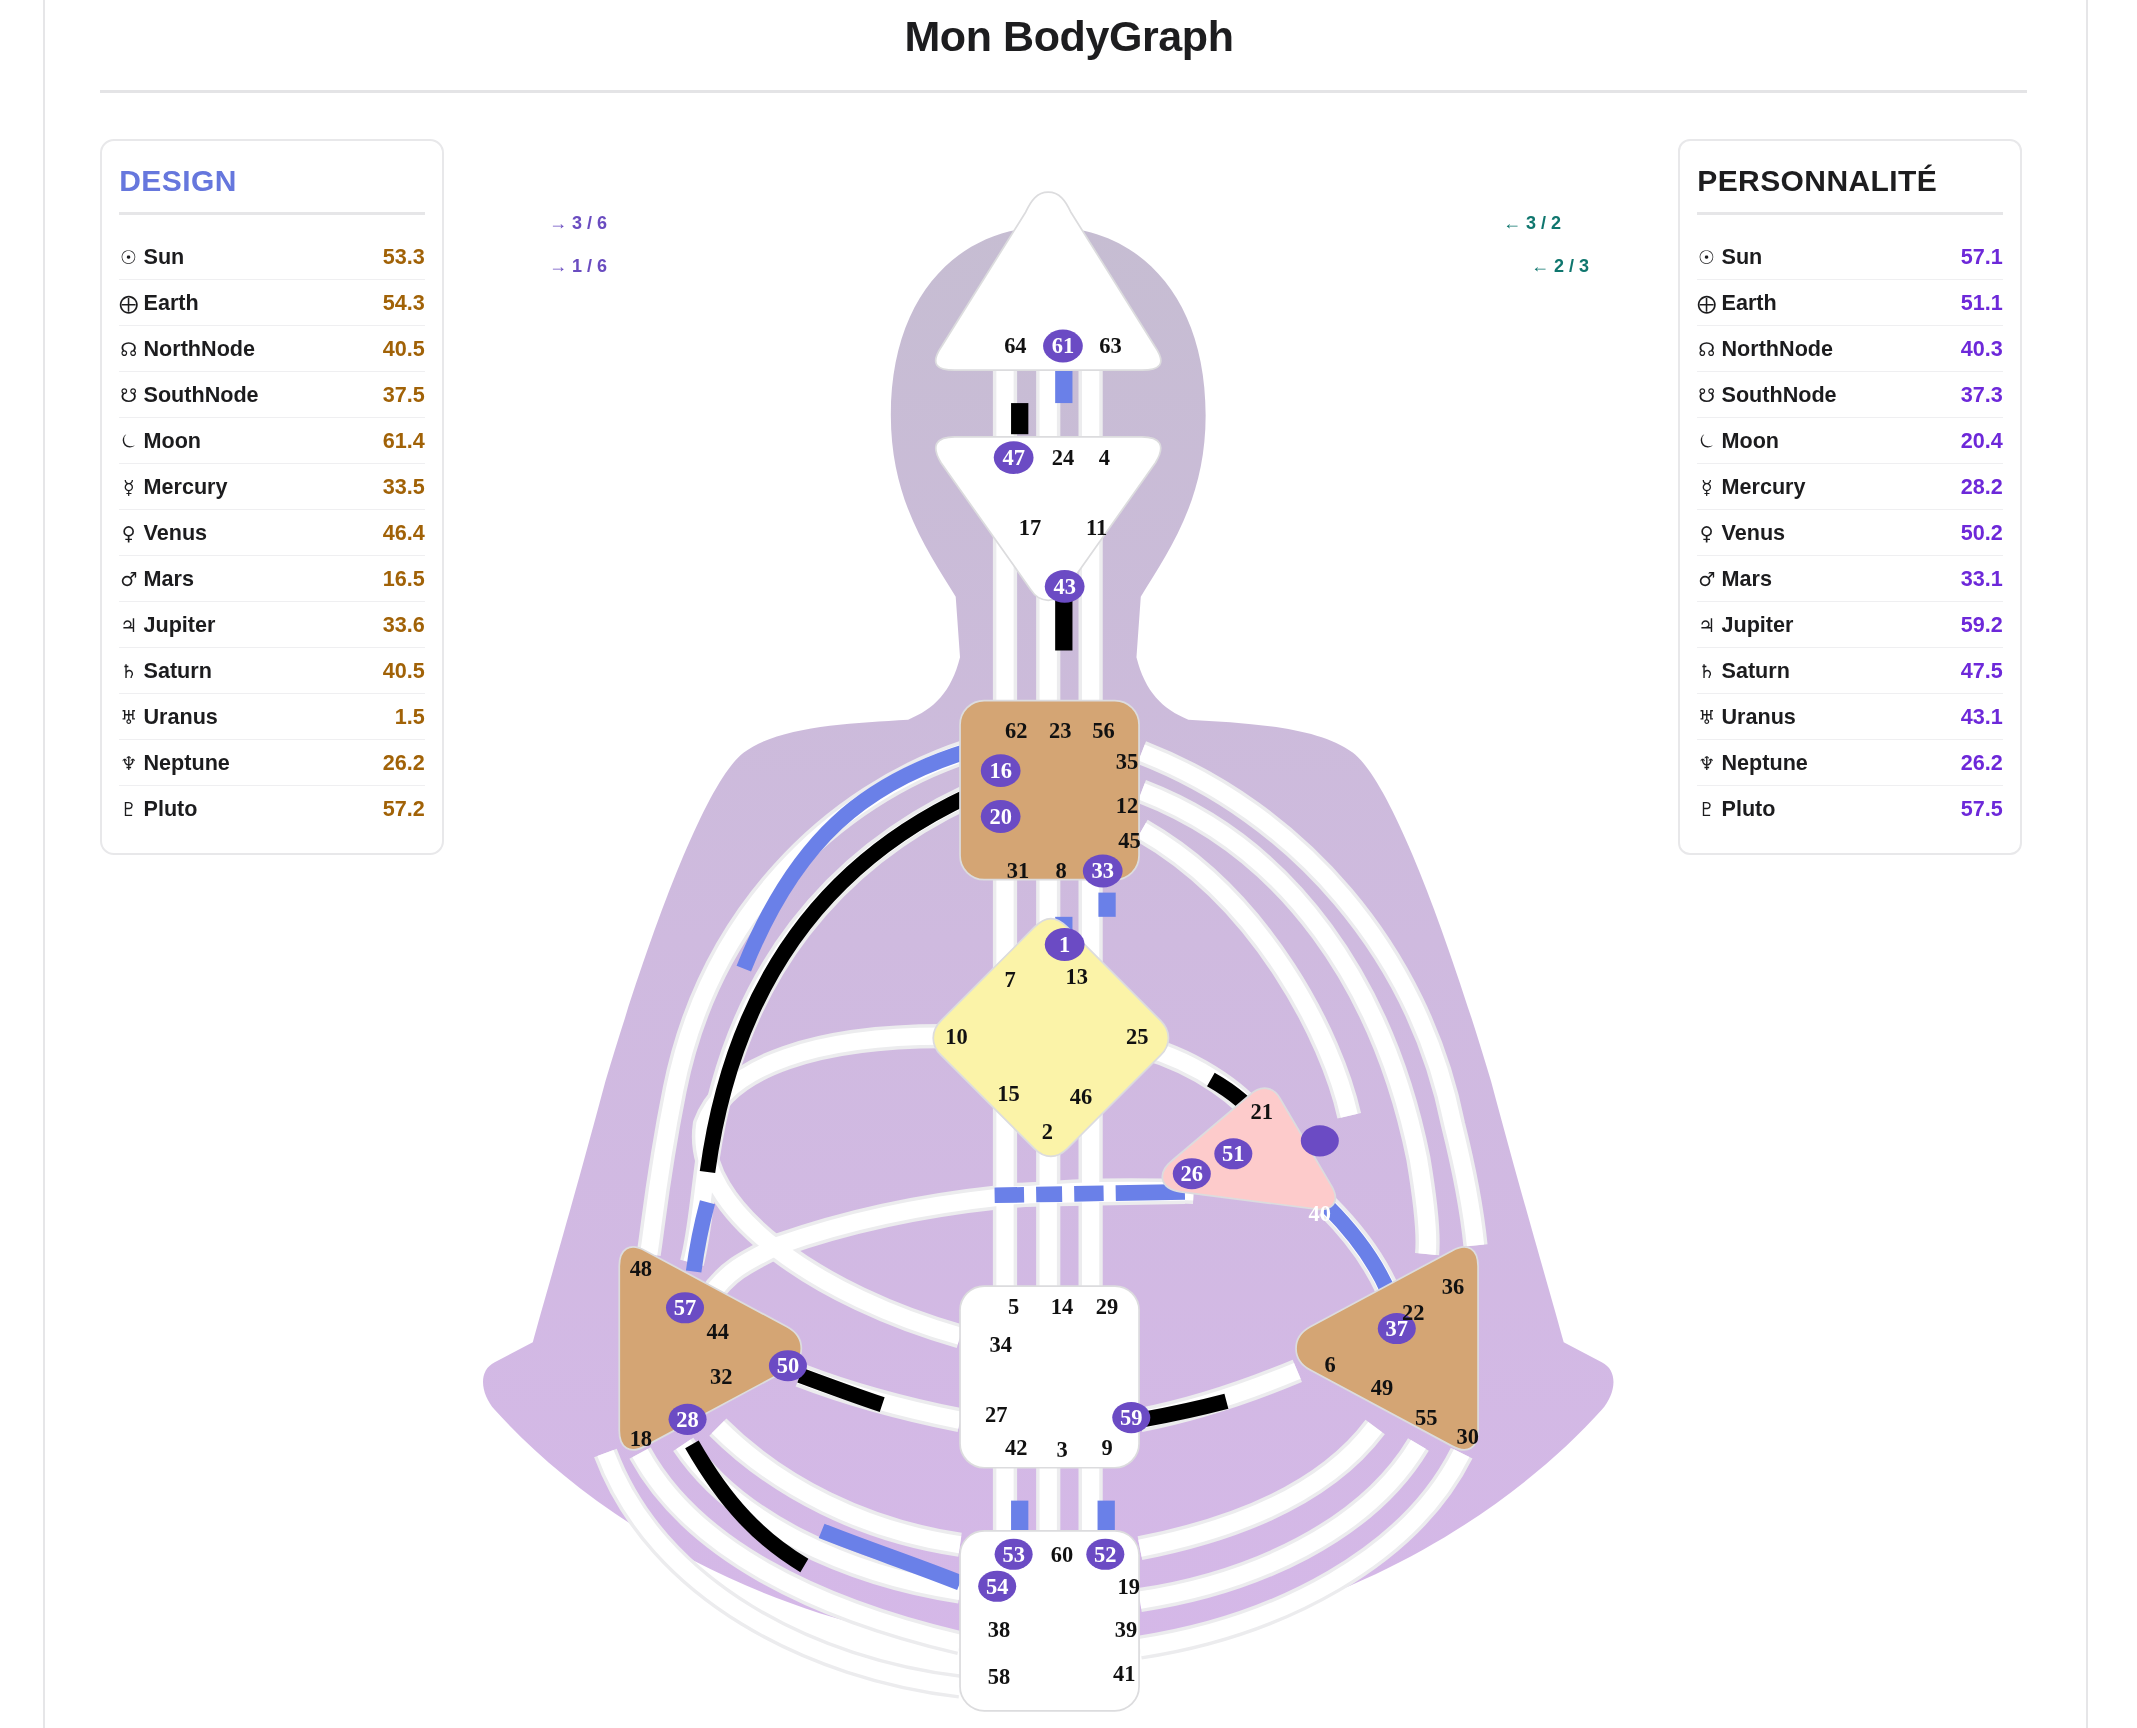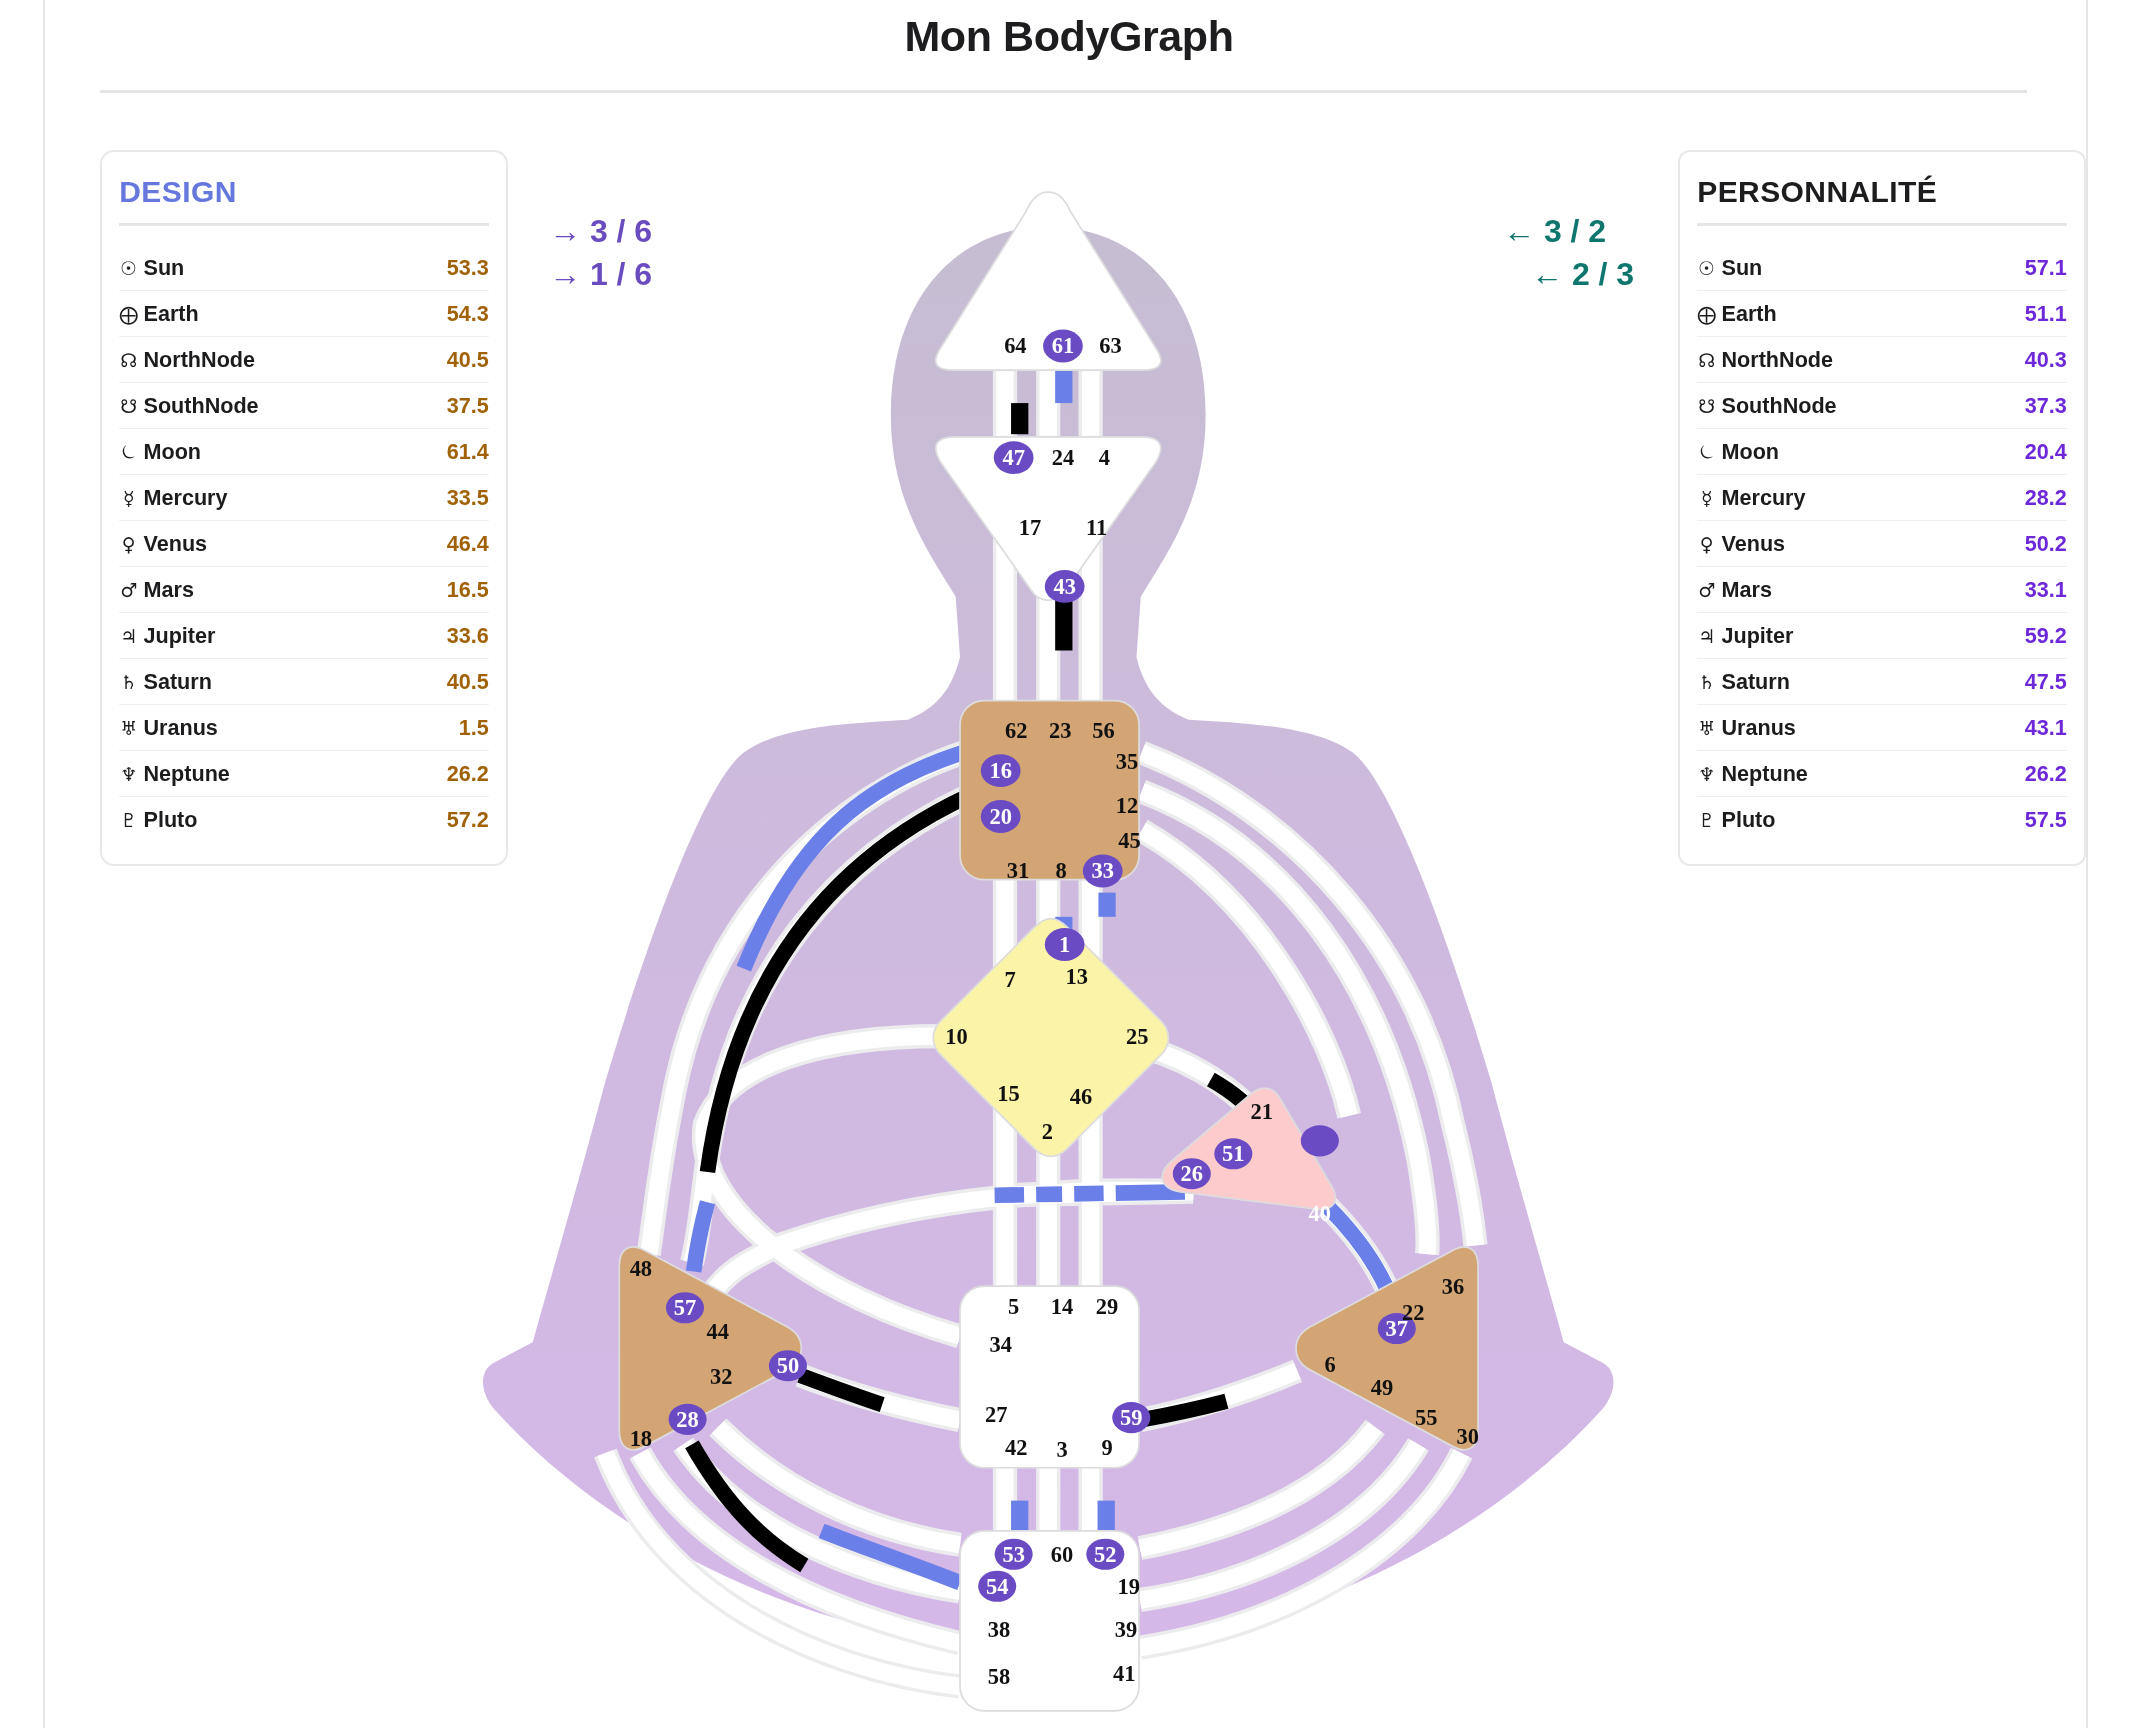--- a/index.html
+++ b/index.html
@@ -1,34 +1,34 @@
 <!DOCTYPE html>
 <html style="font-size:14px"><head>
 <meta charset="utf-8">
 <style>
   html,body{margin:0;padding:0;background:#fff;}
   body{width:2138px;height:1729px;position:relative;overflow:hidden;font-family:"Liberation Sans","DejaVu Sans",sans-serif;color:#1c1c1e;}
   .frame{position:absolute;left:43px;top:-3.5px;width:2041px;height:1738px;border-left:2.6px solid #e6e6e8;border-right:2.6px solid #e6e6e8;}
   .title{position:absolute;left:0;width:2138px;top:12px;text-align:center;font-size:43px;font-weight:700;letter-spacing:-0.4px;color:#1d1d1f;}
   .rule{position:absolute;left:100px;width:1927px;top:90px;height:2.6px;background:#e4e4e6;}
-  .panel{position:absolute;top:150px;width:408px;height:716px;border:2.6px solid #e8e8ea;border-radius:14px;background:#fff;box-sizing:border-box;}
+  .panel{position:absolute;top:139px;width:344px;height:716px;border:2.6px solid #e8e8ea;border-radius:14px;background:#fff;box-sizing:border-box;}
   .panel.left{left:100px;}
   .panel.right{left:1678px;border-radius:12px;}
   .panel h2{margin:0;position:absolute;left:17.3px;top:22.5px;font-size:30px;font-weight:700;letter-spacing:0.4px;}
   .panel.left h2{color:#6677dd;}
   .panel.right h2{color:#1d1d1f;}
   .panel .hr{position:absolute;left:17.3px;right:17.3px;top:71px;height:2.6px;background:#e6e6e8;}
   .rows{position:absolute;left:17.3px;right:17.3px;top:93px;}
   .row{height:46px;display:flex;align-items:center;justify-content:space-between;border-bottom:1.7px solid #efeff1;box-sizing:border-box;font-size:21.6px;font-weight:600;}
   .row:last-child{border-bottom:none;}
   .row .nm{display:flex;align-items:center;gap:5.2px;}
   .row .sym{display:inline-block;width:19px;text-align:center;font-size:19px;font-family:"DejaVu Sans",sans-serif;font-weight:400;}
   .panel.left .val{color:#a16207;}
   .panel.right .val{color:#6d28d9;}
-  .profile{position:absolute;font-size:32px;font-weight:600;}
+  .profile{position:absolute;font-size:18px;font-weight:600;}
   .profile.d{color:#6a4cc0;left:549px;}
   .profile.p{color:#0f766e;left:1503px;}
   svg.bg{position:absolute;left:0;top:0;}
   .gate{font-family:"Liberation Serif","DejaVu Serif",serif;font-weight:700;font-size:26px;fill:#111;text-anchor:middle;dominant-baseline:central;}
   .gate.on{fill:#fff;}
 </style>
 </head>
 <body>
 
 <div class="frame"></div>

